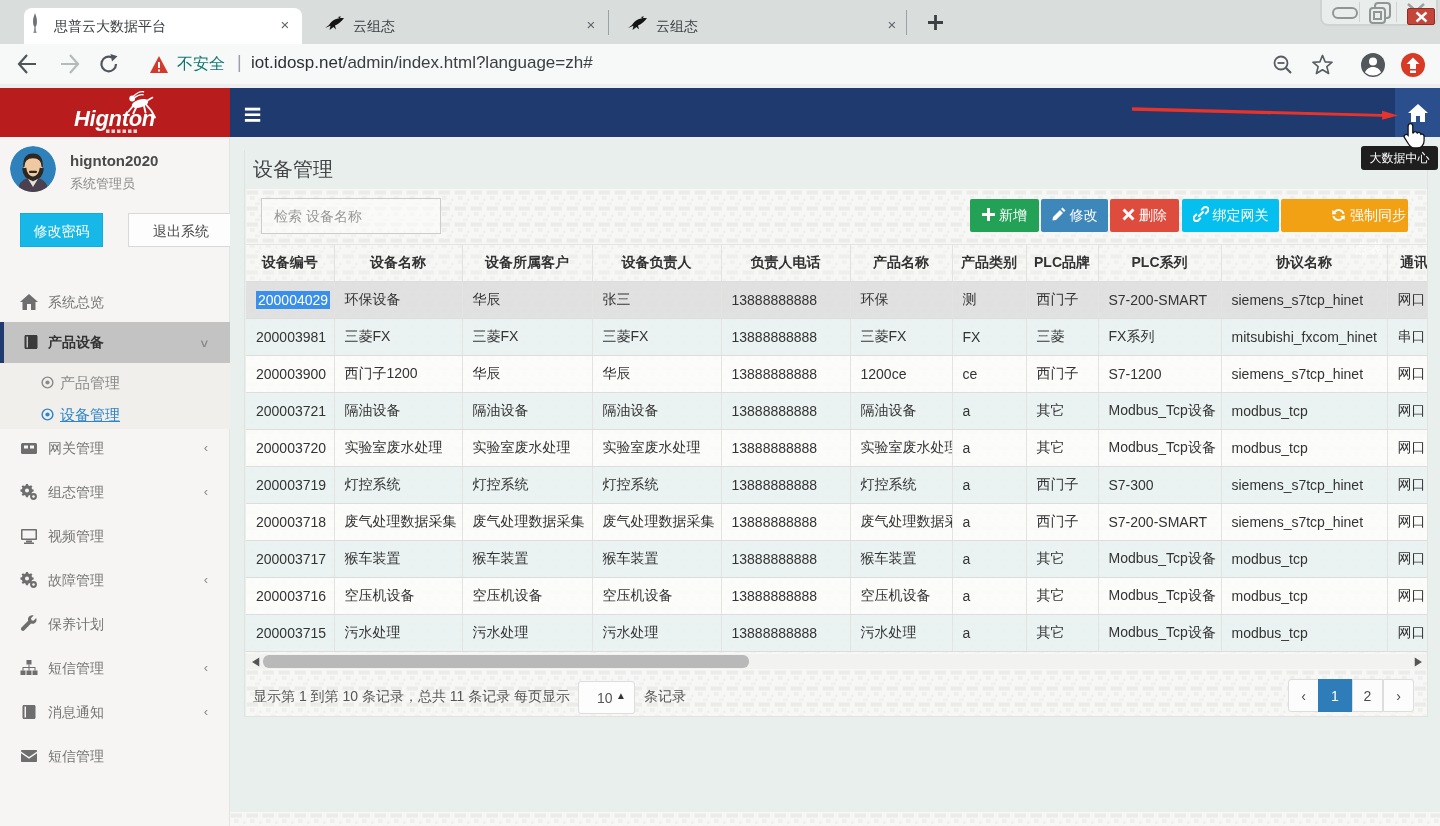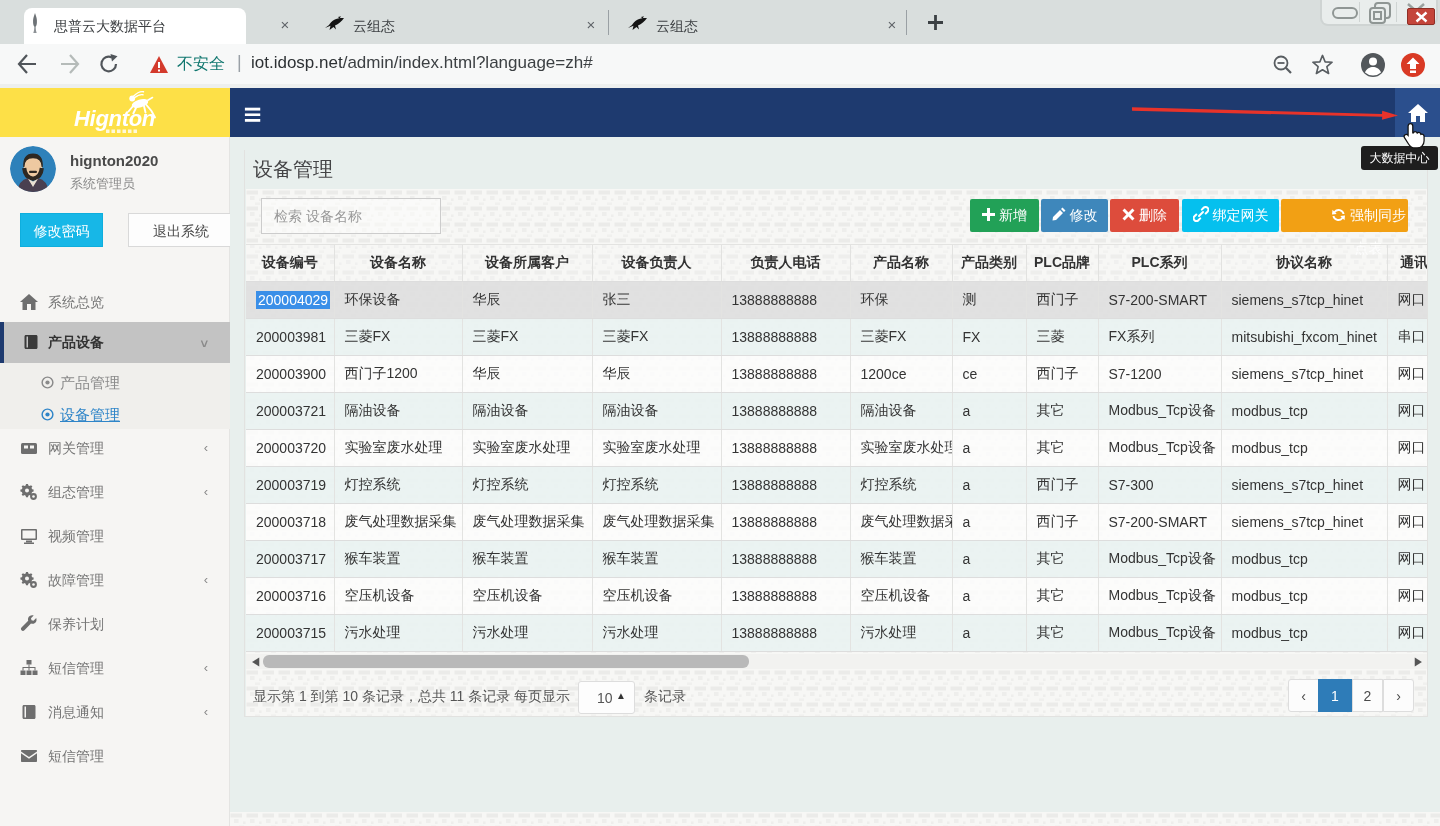--- a/index.html
+++ b/index.html
@@ -3,38 +3,38 @@
 <meta charset="utf-8">
 <style>
   * { margin:0; padding:0; box-sizing:border-box; }
   html,body { width:1440px; height:826px; overflow:hidden; font-family:"Liberation Sans", sans-serif; }
   .abs { position:absolute; }
   body { position:relative; background:#fff; }
 
   
   #tabbar { left:0; top:0; width:1440px; height:44px; background:#d9dedd; }
   .tab { position:absolute; top:8px; height:36px; font-size:14px; color:#3d4043; }
-  #tab1 { left:24px; width:222px; background:#fff; border-radius:8px 8px 0 0; }
+  #tab1 { left:24px; width:278px; background:#fff; border-radius:8px 8px 0 0; }
   .tabtitle { position:absolute; left:34px; top:10px; white-space:nowrap; }
   .tabx { position:absolute; top:9px; width:16px; height:16px; font-size:15px; color:#5f6368; text-align:center; line-height:16px; }
   #tab2 { left:312px; width:290px; }
   #tab3 { left:614px; width:290px; }
   .tabsep { position:absolute; top:16px; width:1px; height:20px; background:#9aa0a4; }
   #newtab { position:absolute; left:927px; top:14px; }
   #winctl { position:absolute; right:2px; top:0px; width:118px; height:26px; border:2px solid #cfd4d3; background:#e9edec; border-radius:0 0 8px 8px; border-top:none;}
   
   #addrbar { left:0; top:44px; width:1440px; height:40px; background:#f7f8f8; }
   #addrstrip { left:0; top:84px; width:1440px; height:4px; background:#edefee; }
   #notsafe { position:absolute; left:177px; top:54px; color:#0f766e; font-size:16px; }
   #urlsep { position:absolute; left:237px; top:52px; color:#9aa0a6; font-size:18px; }
   #urltext { position:absolute; left:251px; top:53px; color:#2d3134; font-size:17px; }
   #urltext .gray { color:#3c4043; }
 
   
-  #logo-area { left:0; top:88px; width:230px; height:49px; background:#fde047; }
+  #logo-area { left:0; top:88px; width:230px; height:49px; background:#b91c1c; }
   #navbar { left:230px; top:88px; width:1210px; height:49px; background:#1e3a6f; }
   #hamburger { position:absolute; left:14px; top:16px; color:#fff; font-size:17px; }
   #homebtn { position:absolute; right:0; top:0; width:45px; height:49px; background:#2b4f8d; }
 
   
   #sidebar { left:0; top:137px; width:230px; height:689px; background:#f6f5f3; border-right:1px solid #e4e4e2;}
   .sb-name { position:absolute; left:70px; top:15px; font-size:15px; font-weight:bold; color:#4a4a4a; }
   .sb-role { position:absolute; left:70px; top:38px; font-size:13px; color:#8a8a8a; }
   #avatar { position:absolute; left:10px; top:9px; width:46px; height:46px; border-radius:50%; overflow:hidden; }
   .sb-btn { position:absolute; top:76px; height:34px; font-size:14px; text-align:center; line-height:34px; }

